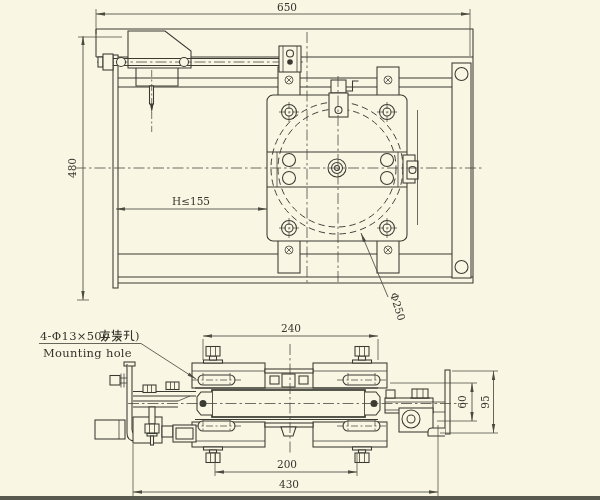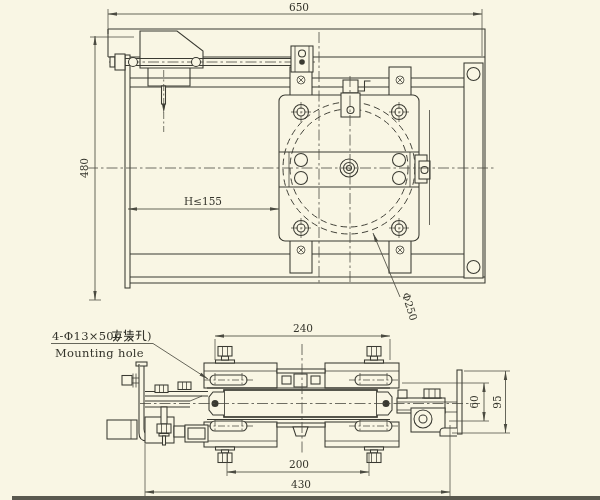--- a/index.html
+++ b/index.html
@@ -1,17 +1,17 @@
 <!DOCTYPE html>
 <html><head>
 <meta charset="utf-8">
 <style>
   html,body{margin:0;padding:0;}
   body{width:600px;height:500px;background:#f9f6e4;font-family:"DejaVu Serif",serif;overflow:hidden;}
-  #stage{position:relative;width:532px;height:500px;padding-left:12px;}
+  #stage{position:relative;width:532px;height:500px;}
   svg{display:block;}
   .s  {stroke:#3a3a32;fill:none;stroke-width:1.05;}
   .sf {stroke:#3a3a32;fill:#f9f6e4;stroke-width:1.05;}
   .thick{stroke-width:1.7;}
   .thin {stroke-width:0.75;}
   .dim{stroke:#4b4b41;stroke-width:0.85;fill:none;}
   .ext{stroke:#4b4b41;stroke-width:0.75;fill:none;}
   .cl {stroke:#4b4b41;stroke-width:0.8;fill:none;stroke-dasharray:11 3 2.5 3;}
   .clS{stroke:#4b4b41;stroke-width:0.75;fill:none;stroke-dasharray:7 2.5 2 2.5;}
   .dash{stroke:#3a3a32;stroke-width:0.95;fill:none;stroke-dasharray:6.5 4;}

